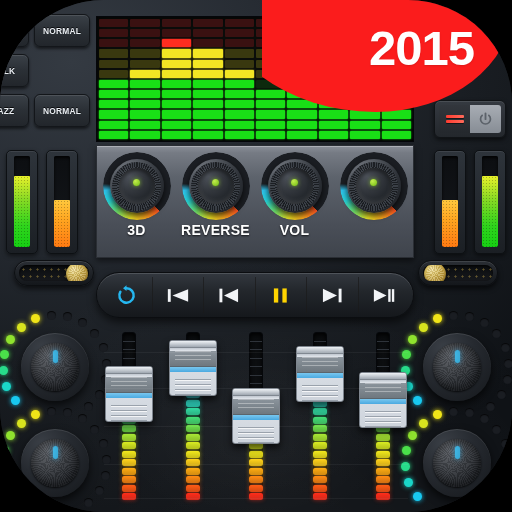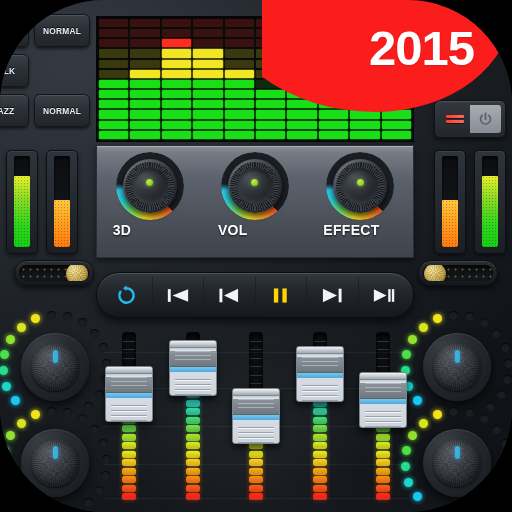--- a/index.html
+++ b/index.html
@@ -71,21 +71,21 @@
   .scell{ flex:1; border-radius:1px; }
 
   
   .knobpanel{
     position:absolute; left:96px; top:145px; width:318px; height:113px;
     background:linear-gradient(180deg,#8b9099 0%,#767b84 6%,#5d636c 28%,#4a4f58 70%,#3f444c 100%);
     border:1px solid #2a2e34;
     box-shadow: inset 0 1px 0 rgba(255,255,255,.30), 0 3px 6px rgba(0,0,0,.5);
     display:flex; align-items:flex-start; justify-content:space-around; padding-top:6px;
   }
-  .knobcell{ width:74px; text-align:left; }
+  .knobcell{ width:74px; text-align:center; }
   .knobwrap{ position:relative; width:68px; height:68px; margin:0 auto; }
   .karc{
     position:absolute; inset:0; border-radius:50%;
     background:conic-gradient(from 138deg,
       #ff4f1e 0deg, #ffa61d 26deg, #f2e524 52deg, #6ee06a 80deg,
       #27d3d8 104deg, #2fc5ef 124deg,
       #1b1e23 136deg, #1b1e23 360deg);
     -webkit-mask: radial-gradient(circle, transparent 0 25.5px, #000 25.5px);
             mask: radial-gradient(circle, transparent 0 25.5px, #000 25.5px);
   }
@@ -458,32 +458,42 @@
     </div>
     <div class="knobcell">
       <div class="knobwrap">
         <div class="karc"></div>
         <div class="kbezel">
             <div class="kface">
               <div class="kdot"></div>
             </div>
           </div>
       </div>
-      <div class="klabel">VOL</div>
+      <div class="klabel">REVERSE</div>
     </div>
     <div class="knobcell">
       <div class="knobwrap">
         <div class="karc"></div>
         <div class="kbezel">
             <div class="kface">
               <div class="kdot"></div>
             </div>
           </div>
       </div>
-      <div class="klabel">EFFECT</div>
+      <div class="klabel">VOL</div>
+    </div>
+    <div class="knobcell">
+      <div class="knobwrap">
+        <div class="karc"></div>
+        <div class="kbezel">
+            <div class="kface">
+              <div class="kdot"></div>
+            </div>
+          </div>
+      </div>
     </div>
   </div>
 
   <div class="goldslider gs-left">
     <div class="gstrack">
         <div class="gsknob"></div>
       </div>
   </div>
   <div class="goldslider gs-right">
     <div class="gstrack">

